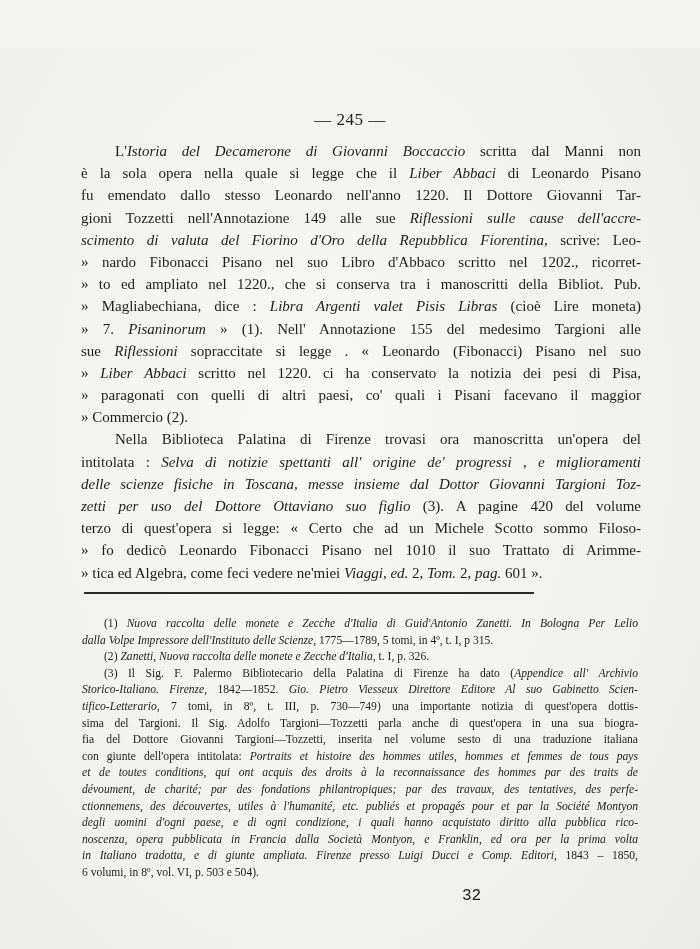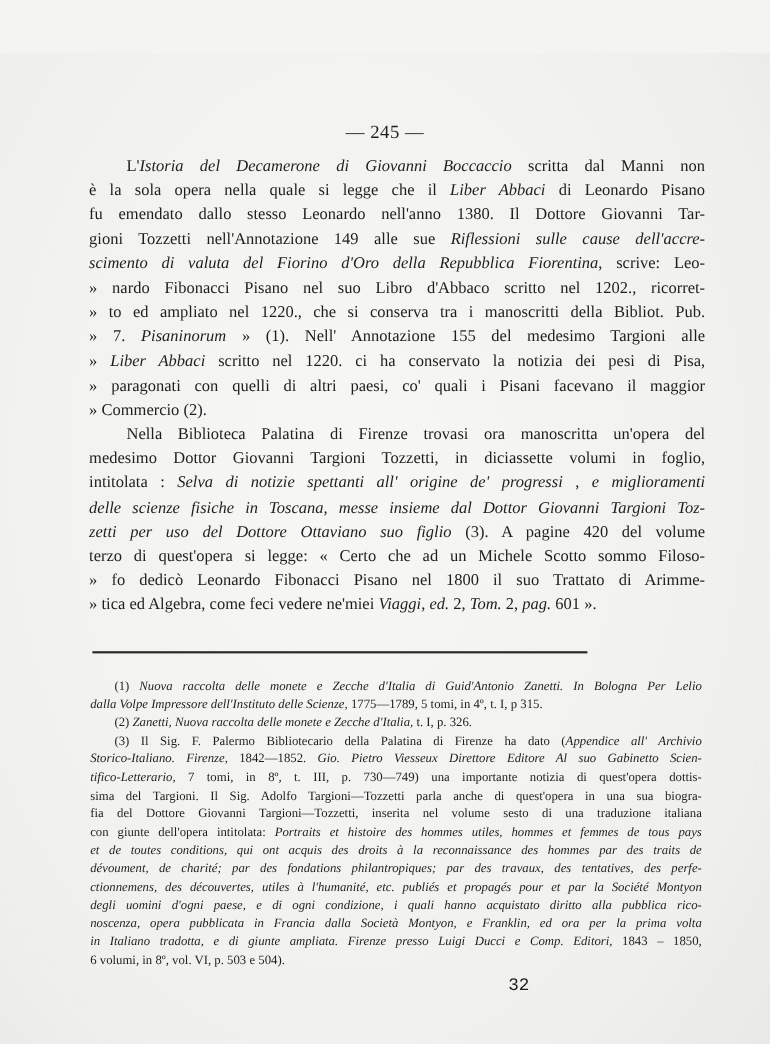--- a/index.html
+++ b/index.html
@@ -45,36 +45,37 @@
 </style>
 </head>
 <body>
 
 <div class="page">
   <div class="header">— 245 —</div>
 
   <div class="body-text" id="body-text">
       <span class="line indent"><span>L'</span><span class="it">Istoria del Decamerone di  Giovanni Boccaccio</span><span> scritta dal Manni non</span></span>
       <span class="line"><span>è la sola opera nella quale si legge che il </span><span class="it">Liber Abbaci</span><span> di Leonardo Pisano</span></span>
-      <span class="line"><span>fu emendato dallo stesso Leonardo nell'anno 1380. Il Dottore Giovanni Tar-</span></span>
+      <span class="line"><span>fu emendato dallo stesso Leonardo nell'anno 1220. Il Dottore Giovanni Tar-</span></span>
       <span class="line"><span>gioni Tozzetti nell'Annotazione 149 alle sue </span><span class="it">Riflessioni sulle cause dell'accre-</span></span>
       <span class="line"><span class="it">scimento di valuta del Fiorino d'Oro della Repubblica Fiorentina</span><span>, scrive: Leo-</span></span>
       <span class="line"><span>» nardo Fibonacci Pisano nel suo Libro d'Abbaco scritto nel 1202., ricorret-</span></span>
       <span class="line"><span>» to ed ampliato nel 1220., che si conserva tra i manoscritti della Bibliot. Pub.</span></span>
+      <span class="line"><span>» Magliabechiana, dice : </span><span class="it">Libra Argenti valet Pisis Libras</span><span> (cioè Lire moneta)</span></span>
       <span class="line"><span>» 7. </span><span class="it">Pisaninorum</span><span> » (1). Nell' Annotazione 155 del medesimo Targioni alle</span></span>
+      <span class="line"><span>sue </span><span class="it">Riflessioni</span><span> sopraccitate si legge . « Leonardo (Fibonacci) Pisano nel suo</span></span>
       <span class="line"><span>» </span><span class="it">Liber Abbaci</span><span> scritto nel 1220. ci ha conservato la notizia dei pesi di Pisa,</span></span>
       <span class="line"><span>» paragonati con quelli di altri paesi, co' quali i Pisani facevano il maggior</span></span>
       <span class="line last"><span>» Commercio (2).</span></span>
       <span class="line indent"><span>Nella Biblioteca Palatina di Firenze trovasi ora manoscritta un'opera del</span></span>
-      <span class="line"><span>medesimo Dottor Giovanni Targioni Tozzetti, in diciassette volumi in foglio,</span></span>
       <span class="line"><span>intitolata : </span><span class="it">Selva di notizie spettanti all' origine de' progressi</span><span> , </span><span class="it">e miglioramenti</span></span>
       <span class="line"><span class="it">delle scienze fisiche in Toscana, messe insieme dal Dottor Giovanni Targioni Toz-</span></span>
       <span class="line"><span class="it">zetti per uso del Dottore Ottaviano suo figlio</span><span> (3). A pagine 420 del volume</span></span>
       <span class="line"><span>terzo di quest'opera si legge: « Certo che ad un Michele Scotto sommo Filoso-</span></span>
-      <span class="line"><span>» fo dedicò Leonardo Fibonacci Pisano nel 1800 il suo Trattato di Arimme-</span></span>
+      <span class="line"><span>» fo dedicò Leonardo Fibonacci Pisano nel 1010 il suo Trattato di Arimme-</span></span>
       <span class="line last"><span>» tica ed Algebra, come feci vedere ne'miei </span><span class="it">Viaggi</span><span>, </span><span class="it">ed.</span><span> 2, </span><span class="it">Tom.</span><span> 2, </span><span class="it">pag.</span><span> 601 ».</span></span>
     </div>
 
   <div class="rule"></div>
 
   <div class="notes" id="footnotes">
       <span class="line indent"><span>(1) </span><span class="it">Nuova raccolta delle monete e Zecche d'Italia di Guid'Antonio Zanetti. In Bologna Per Lelio</span></span>
       <span class="line last"><span class="it">dalla Volpe Impressore dell'Instituto delle Scienze,</span><span> 1775—1789, 5 tomi, in 4º, t. I, p 315.</span></span>
       <span class="line indent last"><span>(2) </span><span class="it">Zanetti, Nuova raccolta delle monete e Zecche d'Italia,</span><span> t. I, p. 326.</span></span>
       <span class="line indent"><span>(3) Il Sig. F. Palermo Bibliotecario della Palatina di Firenze ha dato (</span><span class="it">Appendice all' Archivio</span></span>

